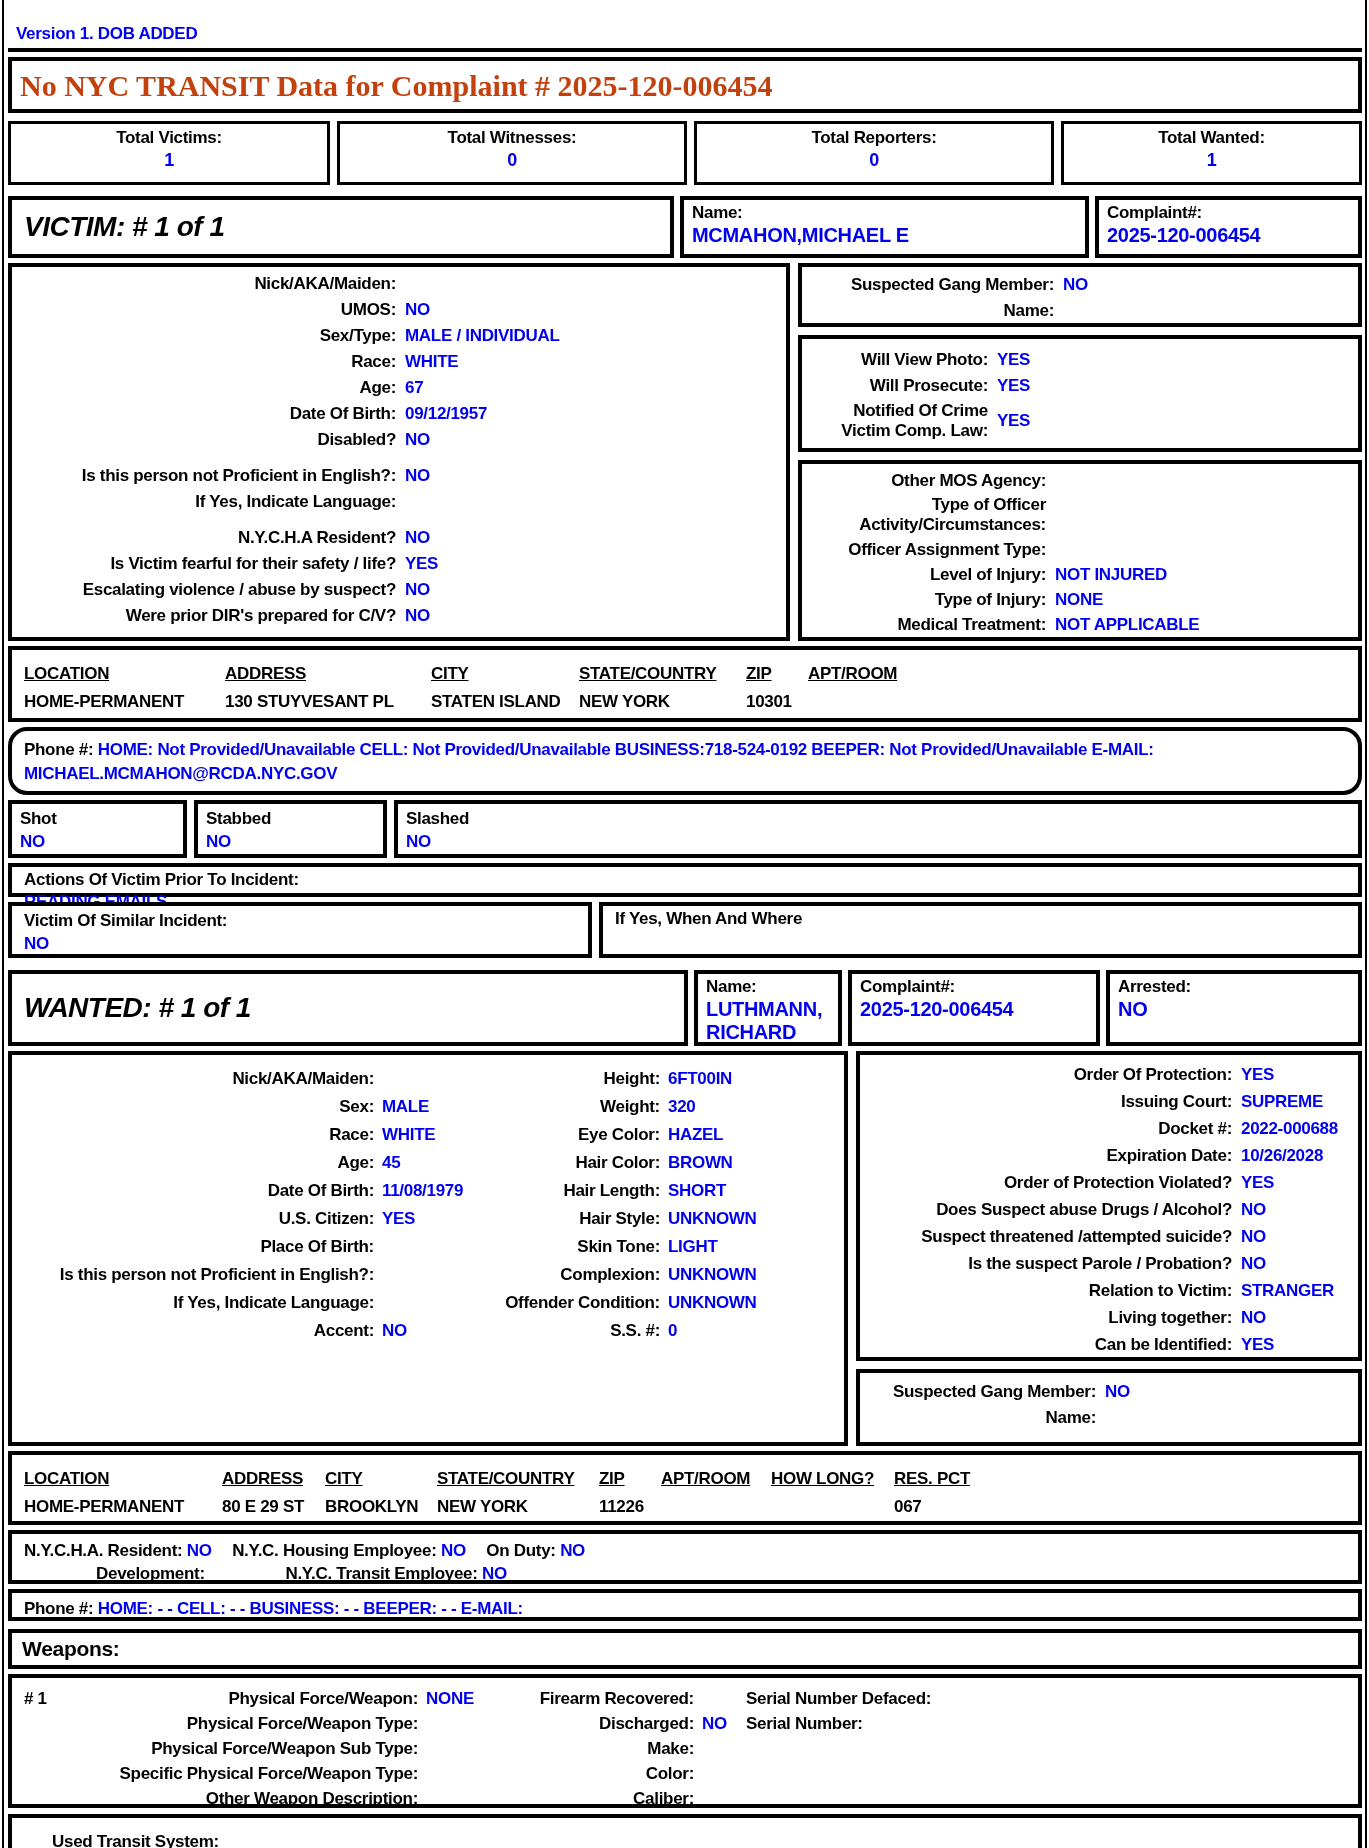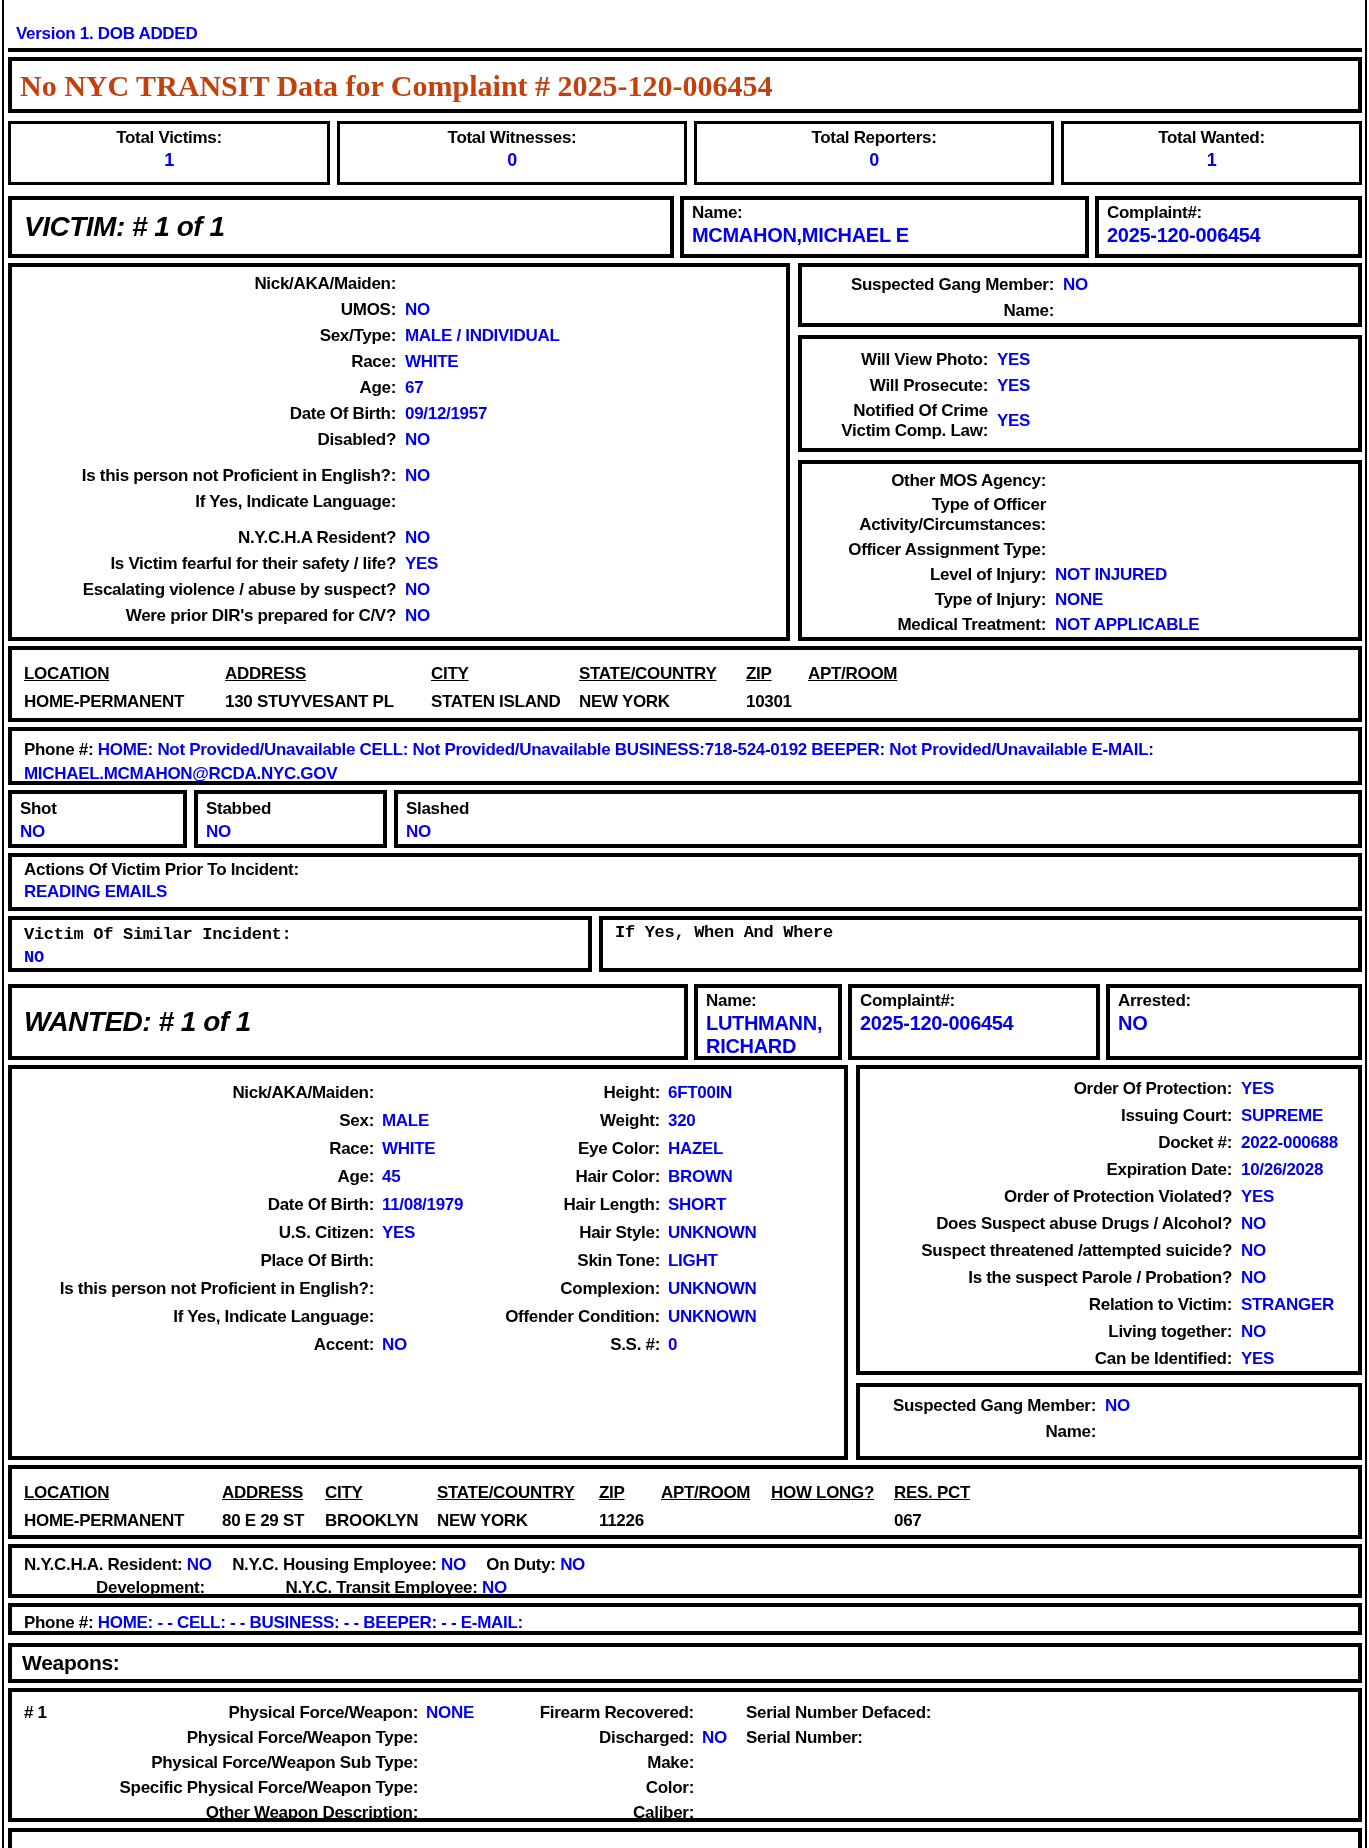--- a/index.html
+++ b/index.html
@@ -66,34 +66,34 @@
   .loc-box { margin-top:5px; height:76px; padding:10px 0 0 12px; }
   .loc-grid { display:grid; column-gap:10px; }
   #victim-loc .loc-grid { grid-template-columns:191px 196px 138px 157px 52px 1fr; }
   #wanted-loc .loc-grid { grid-template-columns:190px 95px 104px 154px 54px 102px 115px 1fr; column-gap:8px; }
   .loc-h { text-decoration:underline; line-height:28px; }
   .loc-d { line-height:28px; }
   #wanted-loc { height:74px; }
 
   
   .phone-box { margin-top:5px; padding:7px 10px 0 12px; line-height:24px; }
-  #victim-phone { height:58px; }
+  #victim-phone { height:68px;border-radius:19px; }
   #wanted-phone { height:32px; padding-top:4px; }
 
   
   #victim-was { margin-top:5px; display:flex; gap:7px; height:58px; }
   #victim-was .box { padding:3px 0 0 8px; }
   .vw1{width:571px;} .vw2{width:179px;} .vw3{width:193px;} .vw4{flex:1;}
   .stack-lv span { display:block; line-height:23px; }
 
   
-  #actions-box { margin-top:5px; height:58px; padding:2px 0 0 12px; }
+  #actions-box { margin-top:5px; height:34px; padding:2px 0 0 12px; }
   #actions-box span { display:block; line-height:22px; }
   #similar-row { margin-top:5px; display:flex; gap:7px; height:56px; }
-  #similar-row .box { padding:3px 0 0 12px;font-family:Liberation Mono, monospace; }
+  #similar-row .box { padding:3px 0 0 12px; }
   .sim1{width:584px;} .sim2{flex:1;}
 
   
   #wanted-body { margin-top:5px; display:flex; gap:8px; height:395px; }
   #wanted-details { width:840px; padding-top:10px; }
   .w4 { display:grid; grid-template-columns:352px 110px 160px 1fr; column-gap:8px; line-height:28px; padding-left:10px; }
   .w4 .r { text-align:right; }
   #wanted-right { flex:1; display:flex; flex-direction:column;border-radius:27px; }
   #oop-box { height:310px; padding-top:6px; --lw:372px; }
   #oop-box .kv { line-height:27px; }

